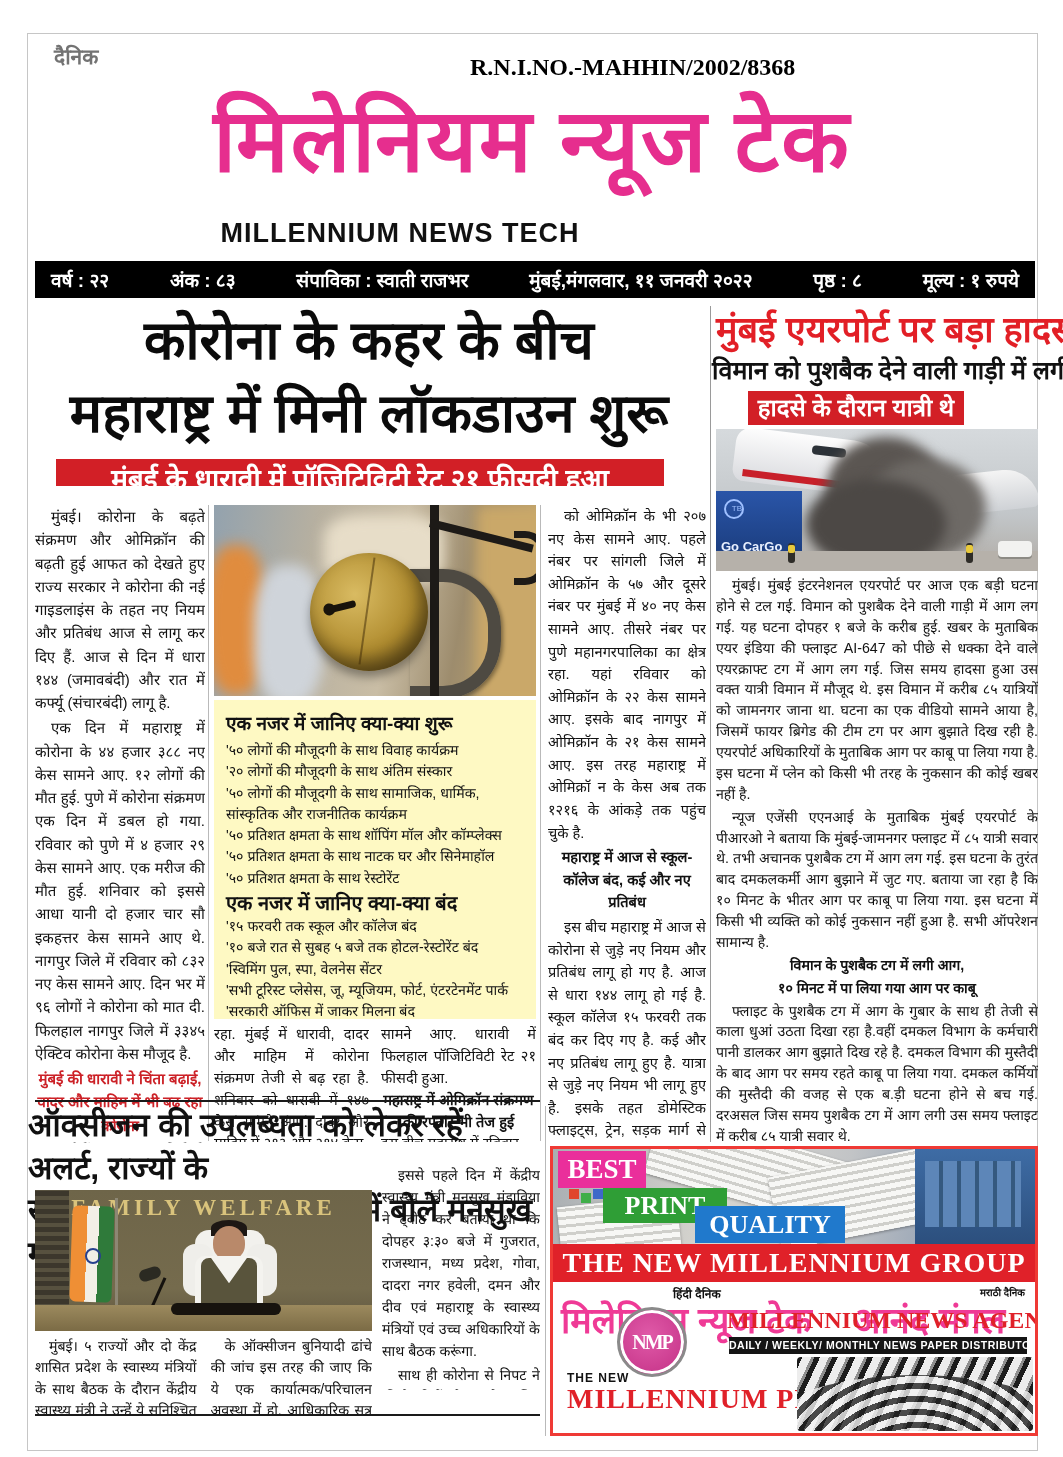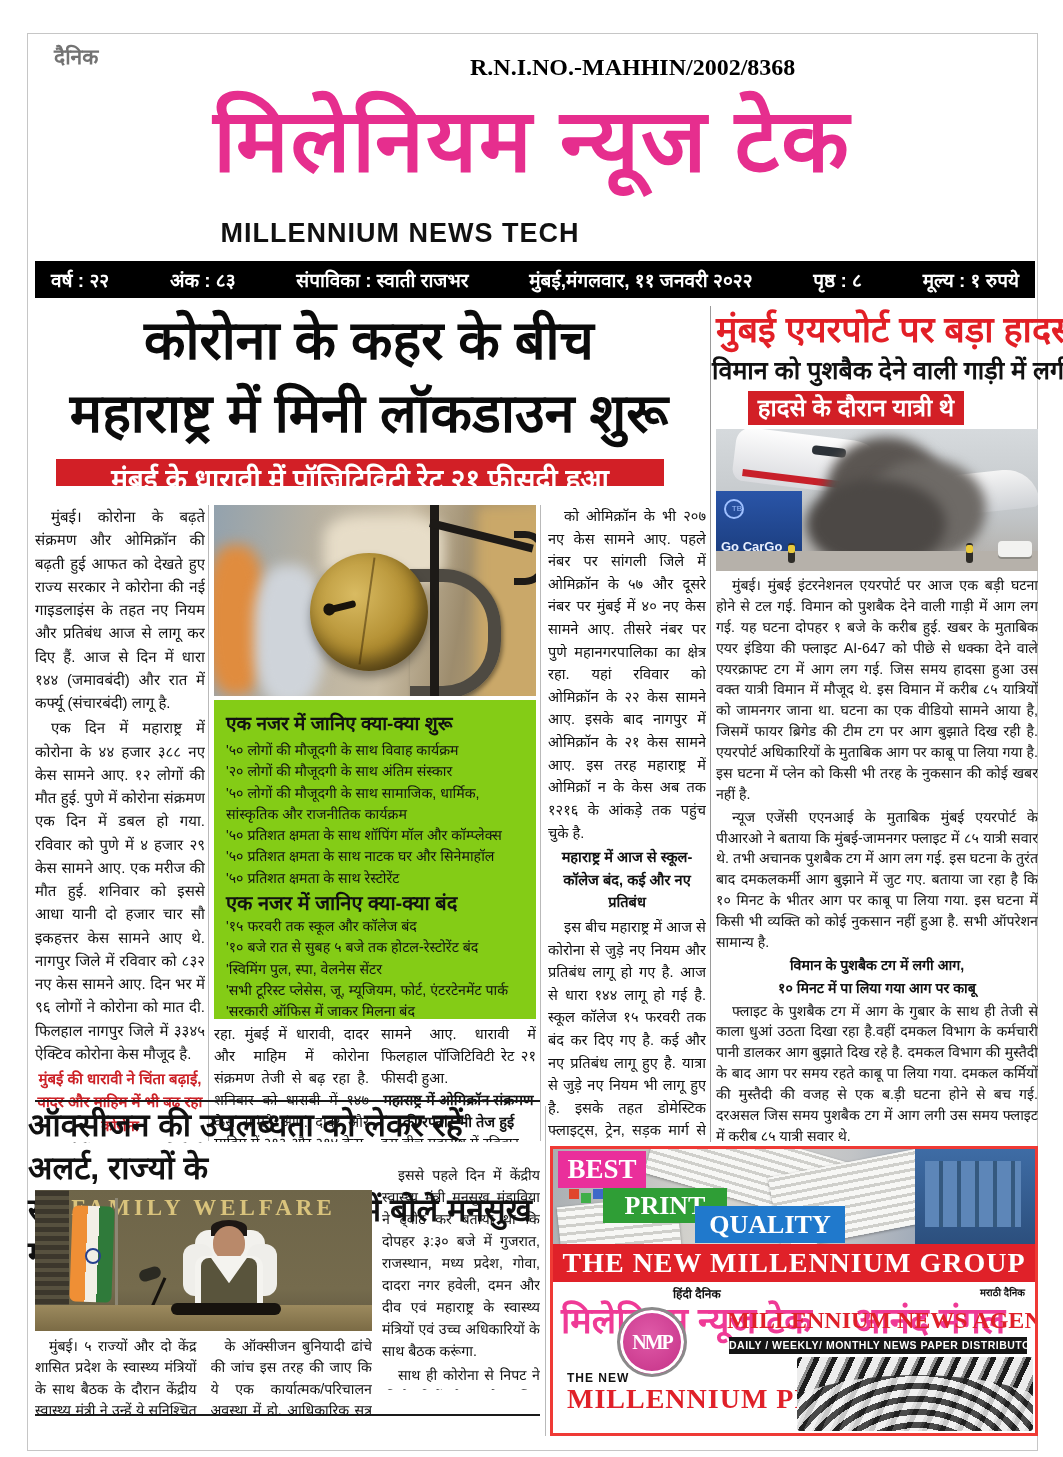--- a/index.html
+++ b/index.html
@@ -43,21 +43,21 @@
   .lock-seam{position:absolute;left:152px;top:52px;width:2px;height:108px;background:rgba(60,40,5,.5);transform:rotate(8deg);}
   .lock-key{position:absolute;left:116px;top:98px;width:26px;height:7px;background:#18130b;border-radius:3px;transform:rotate(-14deg);}
   .lock-key:before{content:"";position:absolute;left:-7px;top:-3px;width:12px;height:12px;border-radius:50%;background:#18130b;}
   .shackle{position:absolute;left:196px;top:64px;width:78px;height:104px;border:13px solid #4e4a42;border-left:none;
            border-radius:0 58px 58px 0;box-shadow:2px 2px 4px rgba(0,0,0,.4);}
   .gate-v{position:absolute;left:216px;top:0;width:9px;height:100%;background:#1d1a17;}
   .gate-h{position:absolute;left:216px;top:14px;width:106px;height:8px;background:#1d1a17;transform:rotate(14deg);transform-origin:left center;}
   .gate-hook{position:absolute;left:300px;top:26px;width:26px;height:40px;border:7px solid #1d1a17;border-left:none;border-radius:0 22px 22px 0;}
 
   
-  .infobox{left:214px;top:700px;width:322px;height:319px;background:#84cc16;box-sizing:border-box;padding:10px 12px;overflow:hidden;}
+  .infobox{left:214px;top:700px;width:322px;height:319px;background:#fef9c3;box-sizing:border-box;padding:10px 12px;overflow:hidden;}
   .infobox .bt{font-size:19px;font-weight:bold;margin-bottom:4px;}
   .infobox .bt2{font-size:20px;font-weight:bold;}
   .infobox div.it{font-size:14.2px;line-height:1.5;}
   .subcols{left:214px;top:1024px;width:322px;height:118px;display:flex;gap:12px;}
   .subcols>div{flex:1;font-size:14.6px;line-height:1.5;text-align:justify;overflow:hidden;}
   .subcols p{margin:0;}
 
   
   .apt-h{left:716px;top:304px;width:320px;text-align:center;color:#e21f26;font-weight:800;font-size:36px;white-space:nowrap;}
   .apt-sub{left:712px;top:352px;width:328px;text-align:center;font-weight:bold;font-size:25px;white-space:nowrap;}

